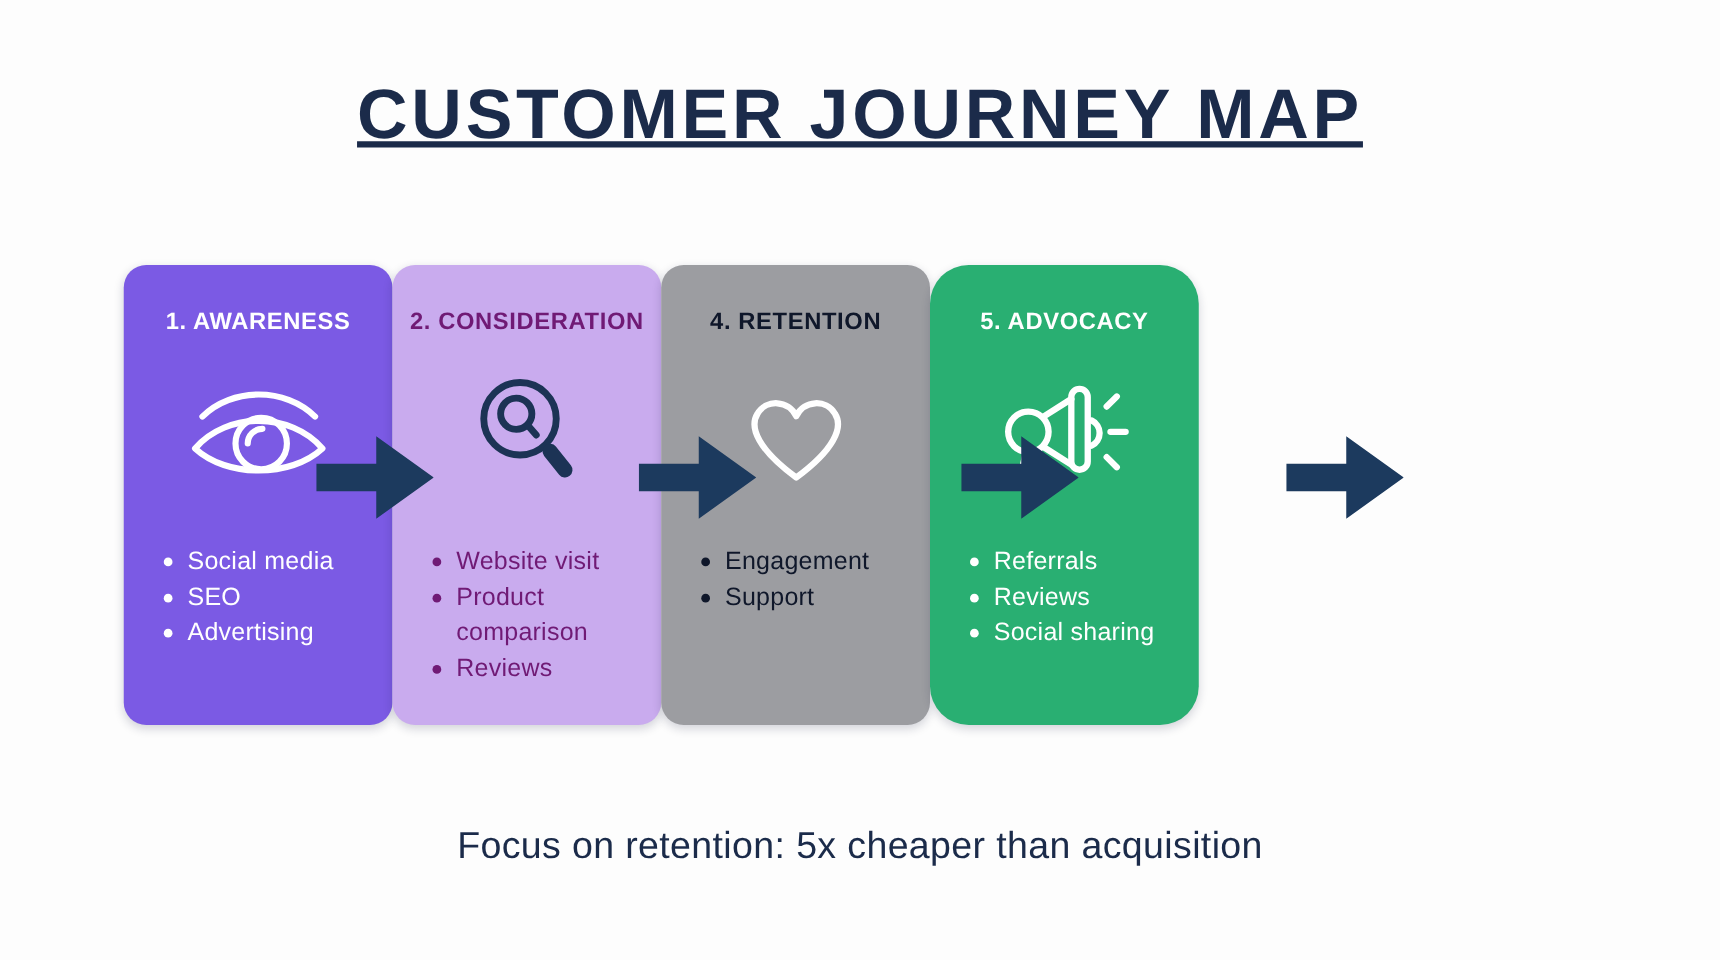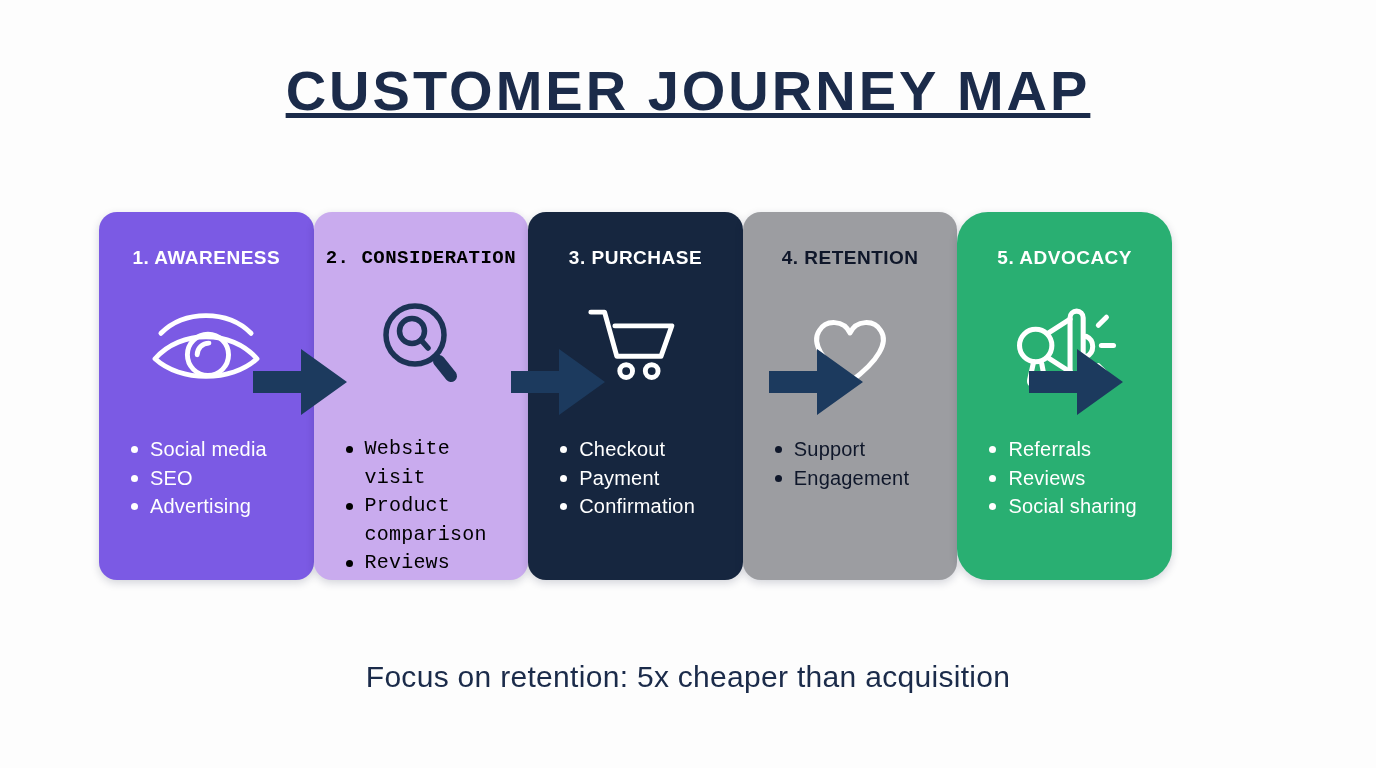--- a/index.html
+++ b/index.html
@@ -110,63 +110,48 @@
           <path d="M51 58 A12 12 0 0 1 63 46"></path>
         </svg>
       </div>
       <ul class="stage-list">
         <li>Social media</li>
         <li>SEO</li>
         <li>Advertising</li>
       </ul>
     </div>
 
-    <div class="stage-card" style="background: rgb(201, 171, 238); color: #000000; font-family: Liberation Mono, monospace;">
+    <div class="stage-card" style="background: rgb(201, 171, 238); color: #701a75;">
       <div class="stage-title">2. CONSIDERATION</div>
       <div class="stage-icon-wrap" style="color: rgb(28, 51, 85);">
         <svg class="icon-svg" width="100" height="100" viewBox="0 0 100 100" stroke-width="5.5">
           <circle cx="44" cy="38" r="29"></circle>
           <circle cx="41" cy="34" r="12.5"></circle>
           <line x1="50" y1="43" x2="57" y2="51"></line>
           <line x1="68" y1="64" x2="80" y2="79" stroke-width="12"></line>
         </svg>
       </div>
       <ul class="stage-list">
         <li>Website visit</li>
         <li>Product comparison</li>
         <li>Reviews</li>
       </ul>
     </div>
 
-    <div class="stage-card" style="background: rgb(22, 38, 63); color: rgb(255, 255, 255);">
-      <div class="stage-title">3. PURCHASE</div>
-      <div class="stage-icon-wrap" style="color: rgb(255, 255, 255);">
-        <svg class="icon-svg" width="108" height="94" viewBox="0 0 110 95" stroke-width="5">
-          <path d="M10 12 h14 l12.5 45 h45 l11 -31 h-58"></path>
-          <circle cx="46" cy="72" r="6.5"></circle>
-          <circle cx="72" cy="72" r="6.5"></circle>
-        </svg>
-      </div>
-      <ul class="stage-list">
-        <li>Checkout</li>
-        <li>Payment</li>
-        <li>Confirmation</li>
-      </ul>
-    </div>
 
     <div class="stage-card" style="background: rgb(156, 157, 161); color: #0f172a;">
       <div class="stage-title">4. RETENTION</div>
       <div class="stage-icon-wrap" style="color: rgb(255, 255, 255);">
         <svg class="icon-svg" width="100" height="92" viewBox="0 0 100 90" stroke-width="5">
           <path d="M50 80 C20 58 12 40 19 29 C26 17 44 18 50 31 C56 18 74 17 81 29 C88 40 80 58 50 80 Z"></path>
         </svg>
       </div>
       <ul class="stage-list">
+        <li>Engagement</li>
         <li>Support</li>
-        <li>Engagement</li>
       </ul>
     </div>
 
     <div class="stage-card" style="background: rgb(41, 175, 114); color: rgb(255, 255, 255); border-radius: 31px;">
       <div class="stage-title">5. ADVOCACY</div>
       <div class="stage-icon-wrap" style="color: rgb(255, 255, 255);">
         <svg class="icon-svg" width="112" height="96" viewBox="0 0 110 95" stroke-width="5">
           <circle cx="26" cy="46" r="16"></circle>
           <rect x="60" y="12" width="13" height="64" rx="6.5"></rect>
           <line x1="38" y1="34" x2="60" y2="20"></line>

